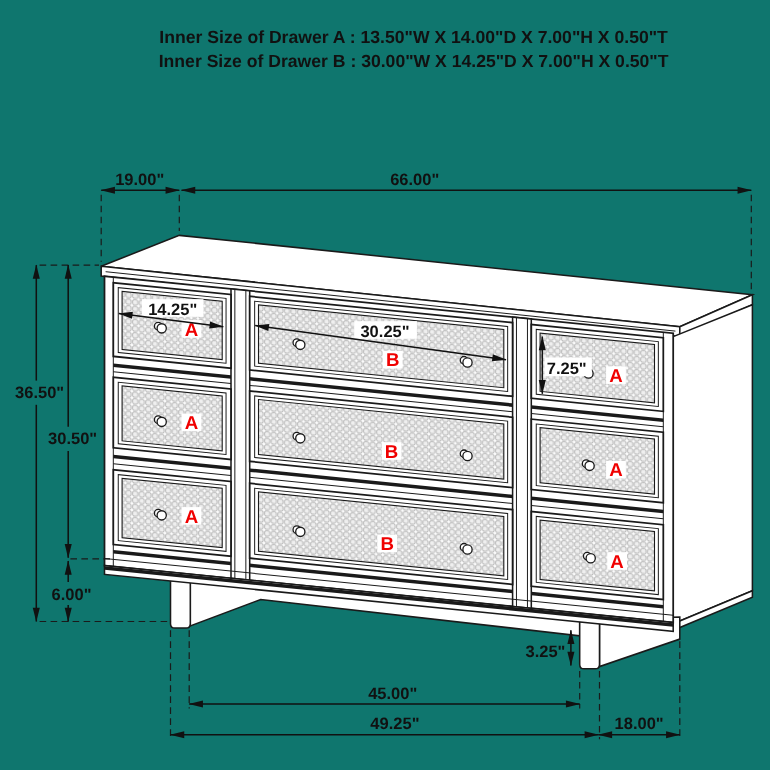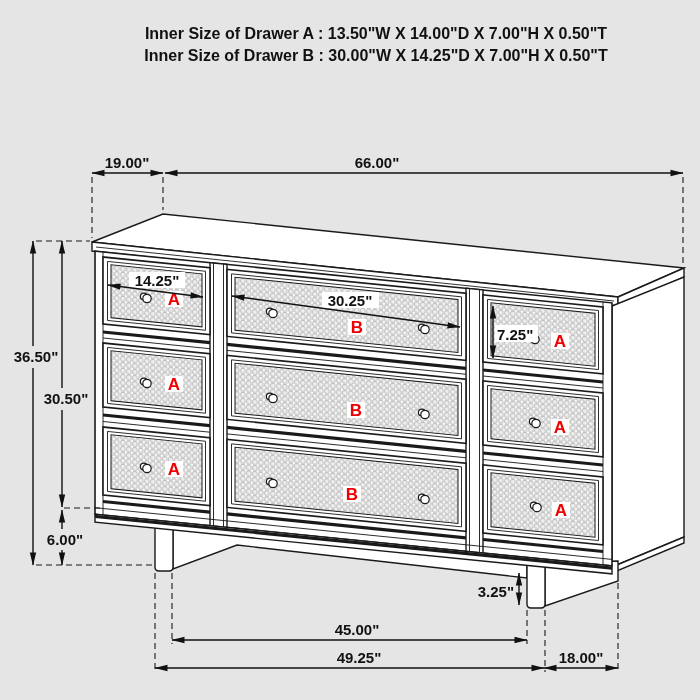--- a/index.html
+++ b/index.html
@@ -1,16 +1,16 @@
 <!DOCTYPE html>
 <html><head>
 <meta charset="utf-8">
 <style>
   html,body{margin:0;padding:0;background:#fff;}
-  .stage{width:700px;height:700px;background:#e5e5e5;position:relative;overflow:hidden;}
+  .stage{width:700px;height:700px;background:#0f766e;position:relative;overflow:hidden;}
   svg{display:block;}
   text{font-family:"Liberation Sans",sans-serif;font-weight:700;}
   .t-title{font-size:16px;fill:#111;text-anchor:middle;}
   .t-dim{font-size:15px;fill:#111;text-anchor:middle;}
   .t-dim-s{font-size:15px;fill:#111;text-anchor:start;}
   .t-dim-e{font-size:15px;fill:#111;text-anchor:end;}
   .t-letter{font-size:17px;fill:#f00000;text-anchor:middle;}
   .w{fill:#ffffff;stroke:#1a1a1a;stroke-width:1.4;}
   .outline{fill:#ffffff;stroke:#1a1a1a;stroke-width:1.6;}
   .frame{fill:none;stroke:#1a1a1a;stroke-width:0.9;}

